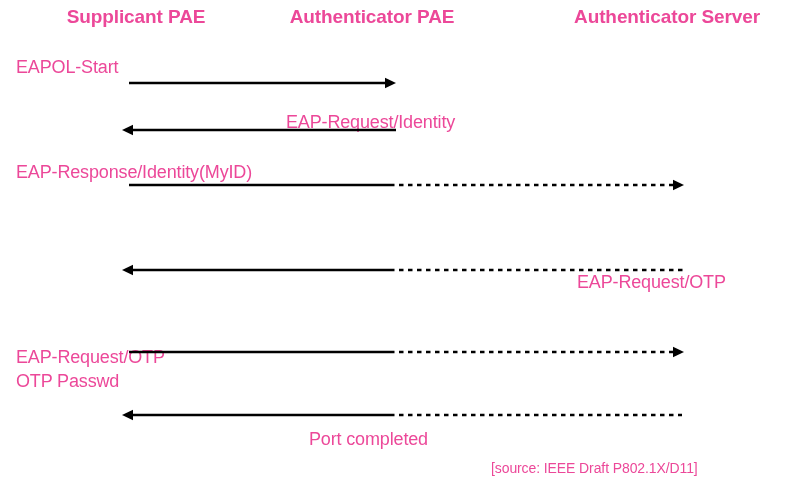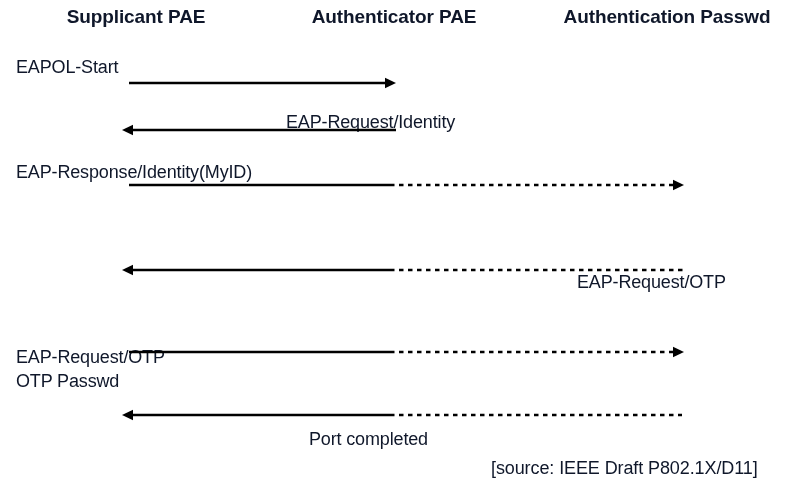--- a/index.html
+++ b/index.html
@@ -7,36 +7,36 @@
     margin: 0;
     padding: 0;
     background: #ffffff;
   }
   #diagram {
     position: relative;
     width: 792px;
     height: 488px;
     background: #ffffff;
     font-family: "Liberation Sans", sans-serif;
-    color: #0f172a;
+    color: #ec4899;
     overflow: hidden;
   }
   
   .col-header {
     position: absolute;
     top: 6px;
     font-size: 19px;
     font-weight: bold;
     line-height: 22px;
     white-space: nowrap;
     text-align: center;
     letter-spacing: -0.1px;
   }
   .col-header.supplicant   { left: 57px;  width: 158px; }
-  .col-header.authenticator{ left: 298px; width: 192px; }
+  .col-header.authenticator{ left: 276px; width: 192px; }
   .col-header.server       { left: 559px; width: 216px; }
 
   
   .msg-label {
     position: absolute;
     font-size: 18px;
     line-height: 24px;
     white-space: nowrap;
     letter-spacing: -0.15px;
   }
@@ -48,21 +48,21 @@
   .lbl-eap-req-otp-chal { left: 577px; top: 225px; }
   .lbl-eap-req-otp-pass { left: 16px;  top: 300px; }
   .lbl-eap-success      { left: 577px; top: 395px; }
   .lbl-port-authorized  { left: 309px; top: 427px; }
   .lbl-auth-complete    { left: 13px;  top: 430px; }
 
   .source-note {
     position: absolute;
     left: 491px;
     top: 459px;
-    font-size: 18px;
+    font-size: 14px;
     line-height: 19px;
     white-space: nowrap;
     letter-spacing: -0.1px;
   }
 
   
   #arrow-layer {
     position: absolute;
     left: 0;
     top: 0;
@@ -85,21 +85,21 @@
     stroke: none;
   }
 </style>
 </head>
 <body>
 
 <div id="diagram">
 
   <div class="col-header supplicant">Supplicant PAE</div>
   <div class="col-header authenticator">Authenticator PAE</div>
-  <div class="col-header server">Authentication Passwd</div>
+  <div class="col-header server">Authenticator Server</div>
 
   <div class="msg-label lbl-eap-req-identity">EAP-Request/Identity</div>
 
   <div class="msg-label lbl-eapol-start">EAPOL-Start</div>
 
   <div class="msg-label lbl-eap-resp-identity">EAP-Response/Identity(MyID)</div>
 
   <div class="msg-label two-line lbl-eap-req-otp-chal">
     <div>EAP-Request/OTP</div>
   </div>

